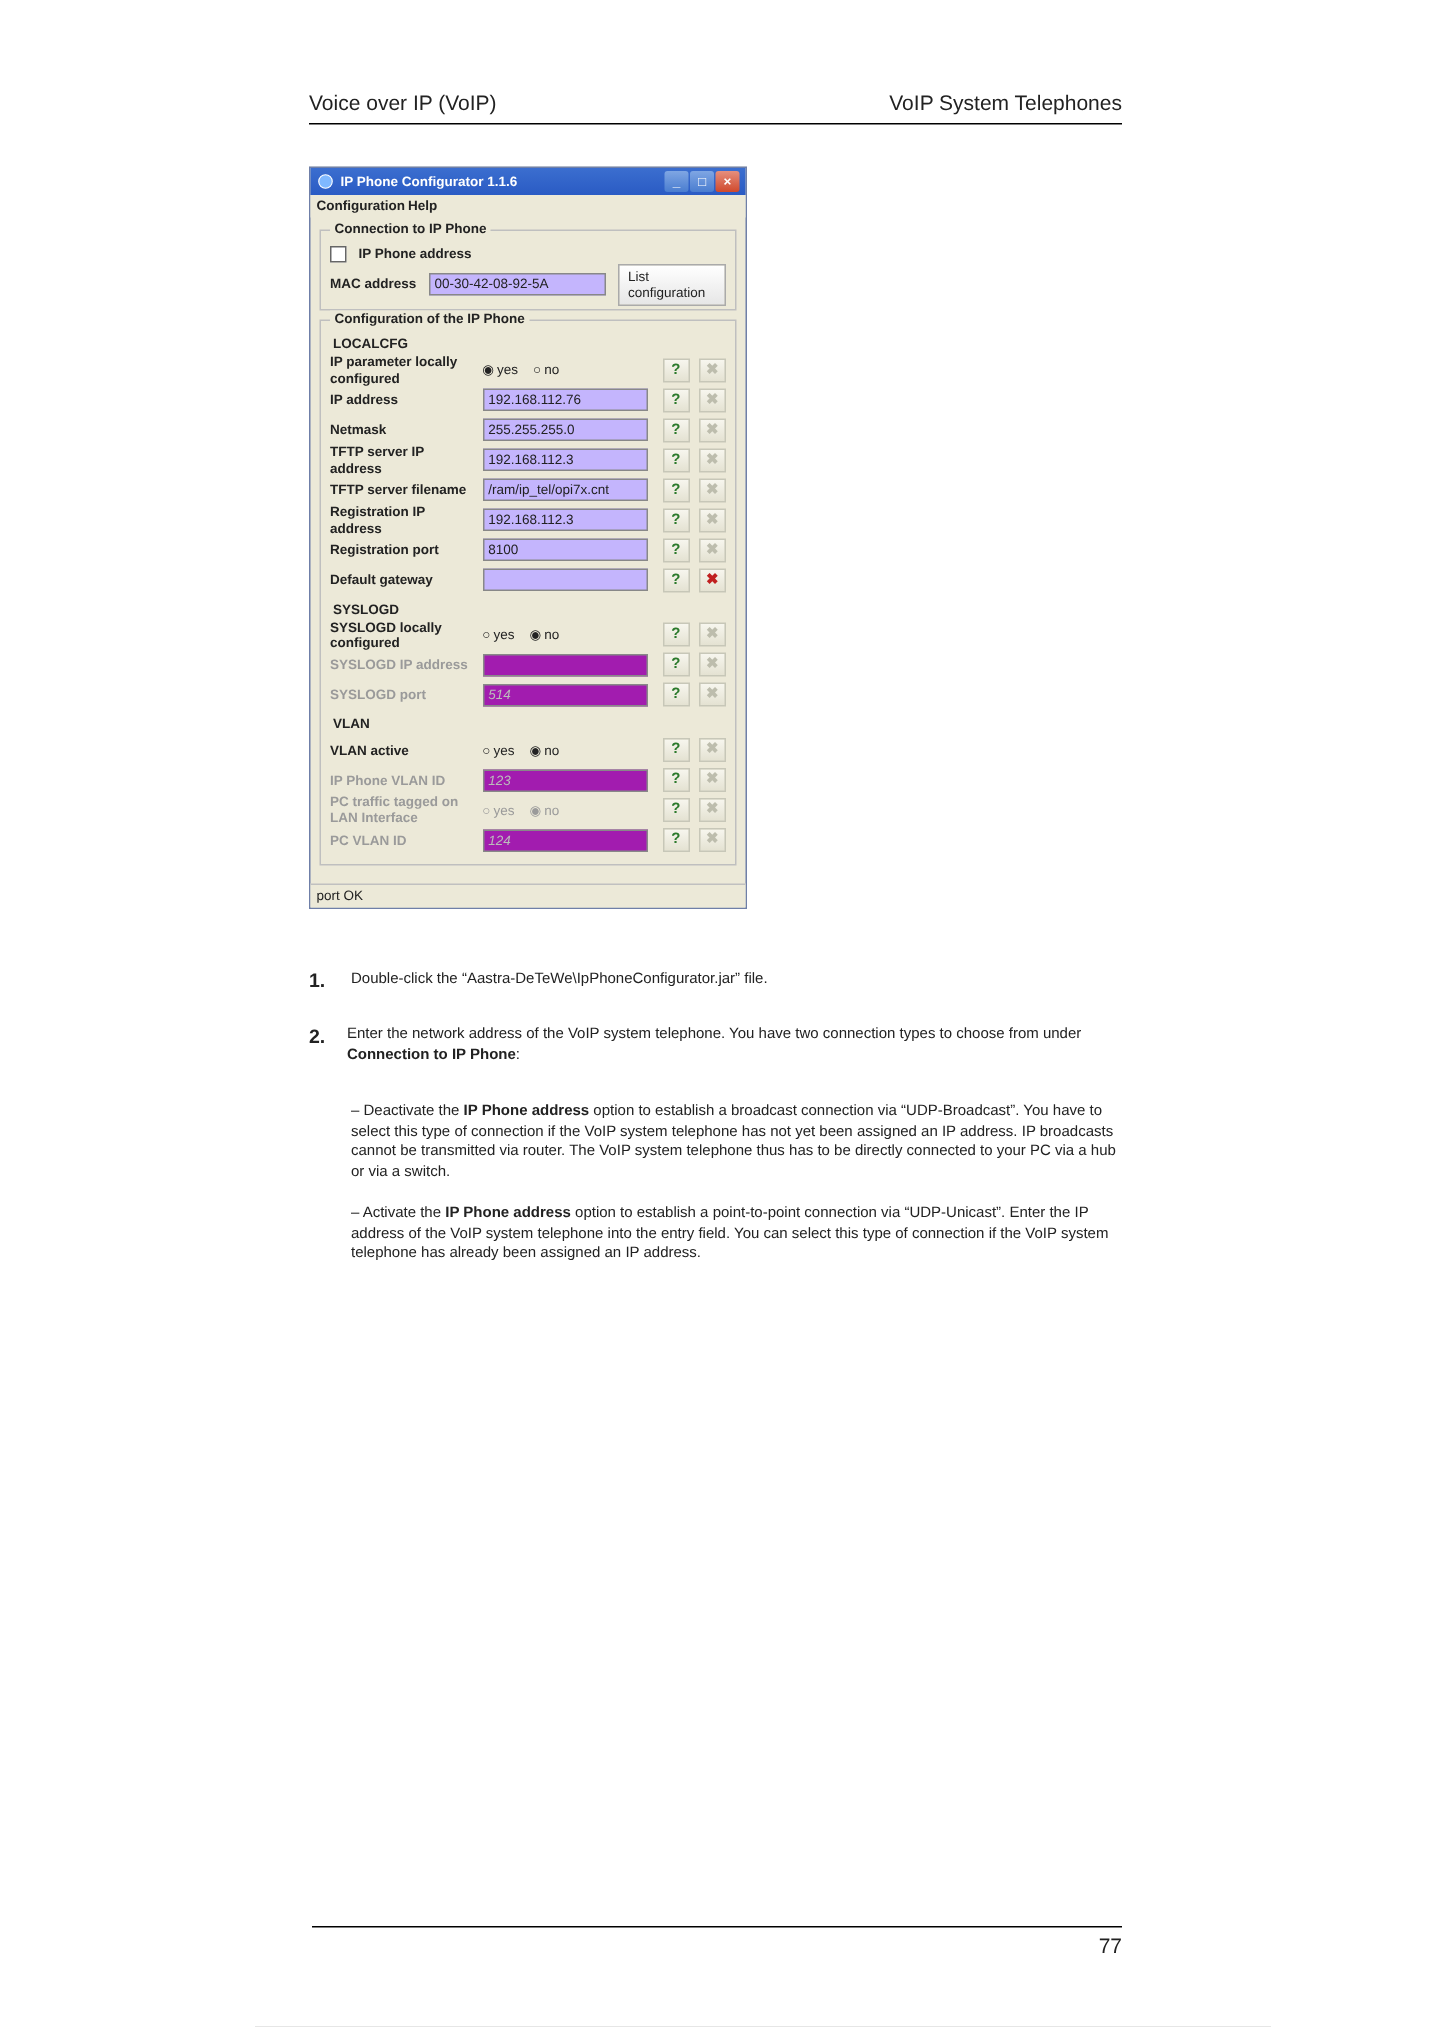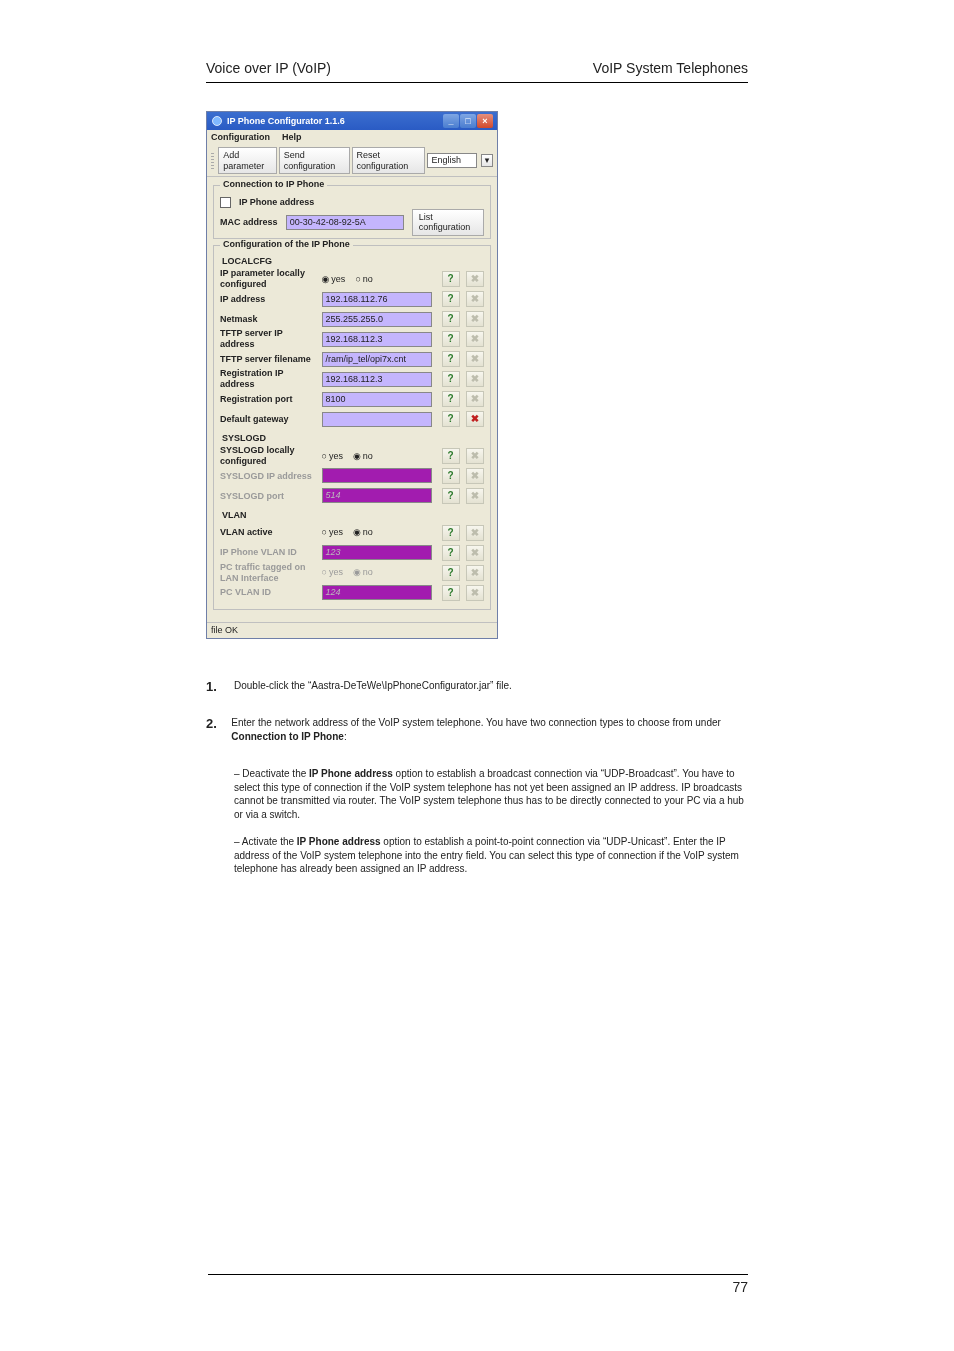--- a/index.html
+++ b/index.html
@@ -71,21 +71,21 @@
     color: #fff;
   }
   .tb-close {
     background: linear-gradient(#e58f7d,#d0492c);
     color: #fff;
   }
   .menubar {
     background: #ece9d8;
     padding: 2px 4px;
     display: flex;
-    gap: 12px;
+    gap: 2px;
     font-weight: bold;
   }
   .toolbar {
     background: #ece9d8;
     padding: 2px 4px;
     display: flex;
     align-items: center;
     gap: 2px;
     border-bottom: 1px solid #c0c0c0;
   }
@@ -212,21 +212,21 @@
     margin-bottom: 10px;
   }
   .num {
     font-weight: bold;
     width: 18px;
   }
   .indent-block { margin-left: 28px; margin-bottom: 18px; }
   .page-num {
     position: absolute;
     right: 206px;
-    bottom: 56px;
+    bottom: 46px;
     border-top: 1px solid #000;
     width: 540px;
     text-align: right;
     padding-top: 4px;
     font-size: 14px;
   }
 </style>
 </head>
 <body>
 
@@ -249,31 +249,20 @@
           <div class="tb-btn tb-max">□</div>
           <div class="tb-btn tb-close">×</div>
         </div>
       </div>
 
       <div class="menubar">
         <span>Configuration</span>
         <span>Help</span>
       </div>
 
-      <div class="toolbar">
-        <div class="toolgrip"></div>
-        <div class="toolbtn">Add parameter</div>
-        <div class="toolbtn">Send configuration</div>
-        <div class="toolbtn">Reset configuration</div>
-        <div class="lang-cell">English</div>
-        <div class="spacer-flex"></div>
-        <div class="lang-arrow">
-           <span>▾</span>
-        </div>
-      </div>
 
       <div class="panel-body">
 
         <div class="group">
           <span class="group-title">Connection to IP Phone</span>
           <div class="row">
             <span class="chk"></span>
             <span class="row-label" style="width:auto;">IP Phone address</span>
           </div>
           <div class="row">
@@ -472,21 +461,21 @@
                   <span class="help-ico">?</span>
                 </div>
                 <div class="del-cell">
                   <span class="del-ico-dim">✖</span>
                 </div>
               </div>
             </div>
         </div>
 
       </div>
-      <div class="statusbar">file OK</div>
+      <div class="statusbar">port OK</div>
     </div>
 
     <div class="body-text">
 
       <div class="num-row">
         <div class="num">1.</div>
         <p>Double-click the “Aastra-DeTeWe\IpPhoneConfigurator.jar” file.</p>
       </div>
 
       <div class="num-row">

